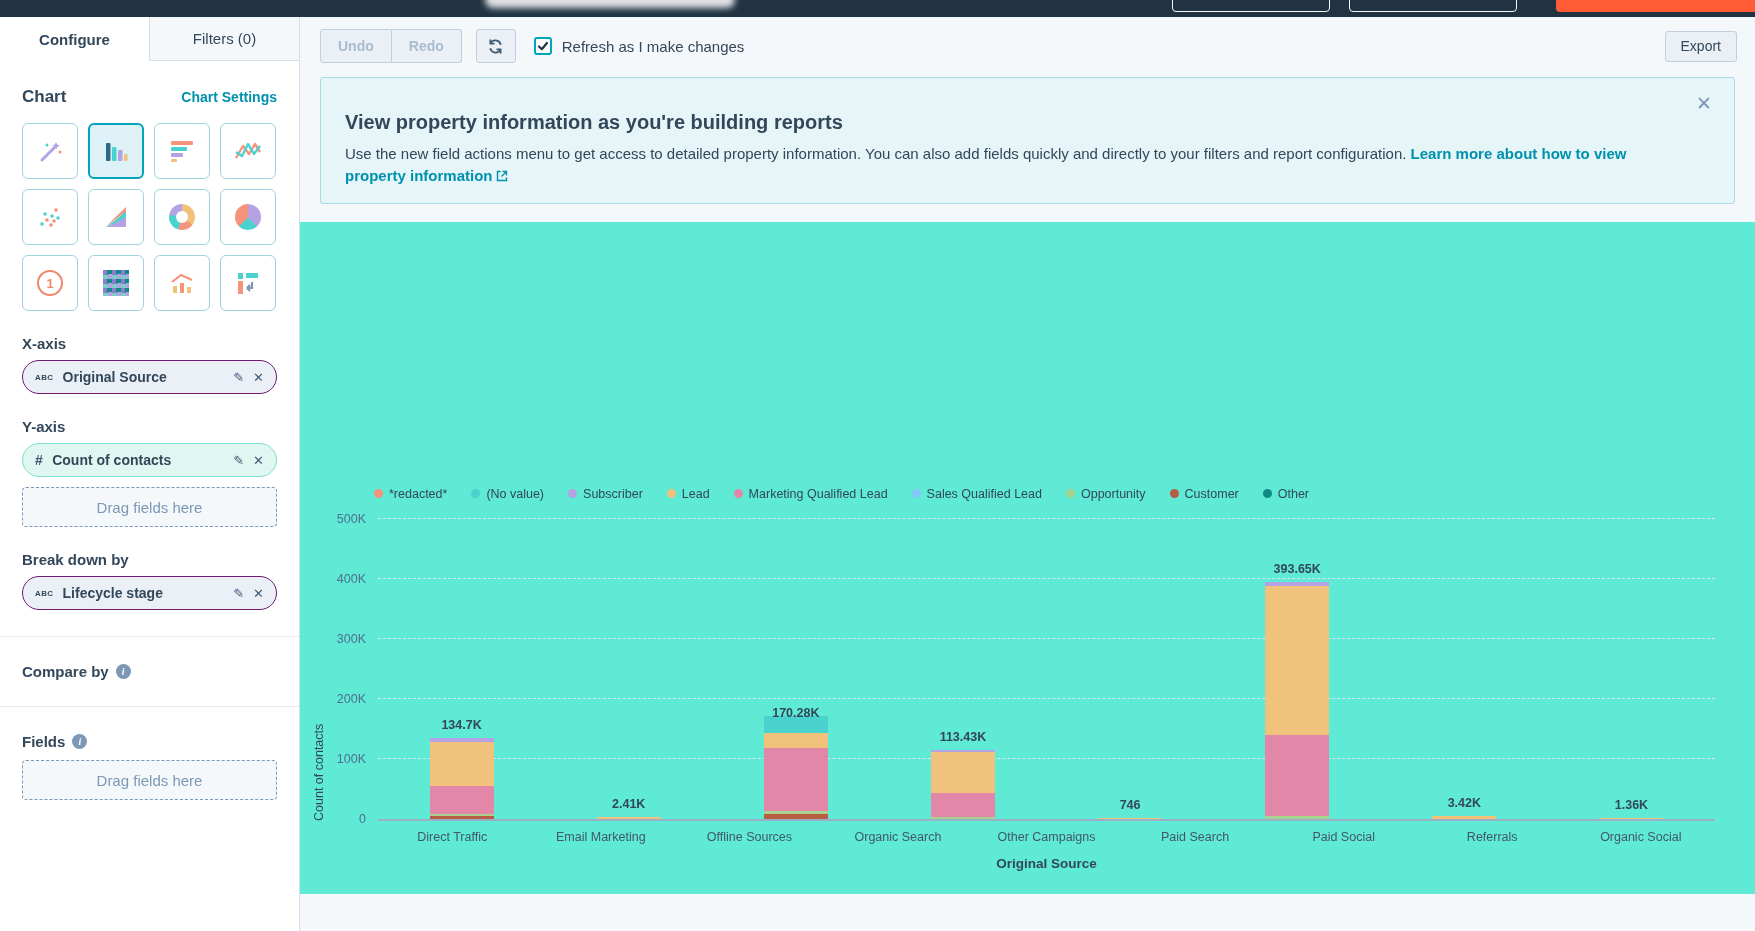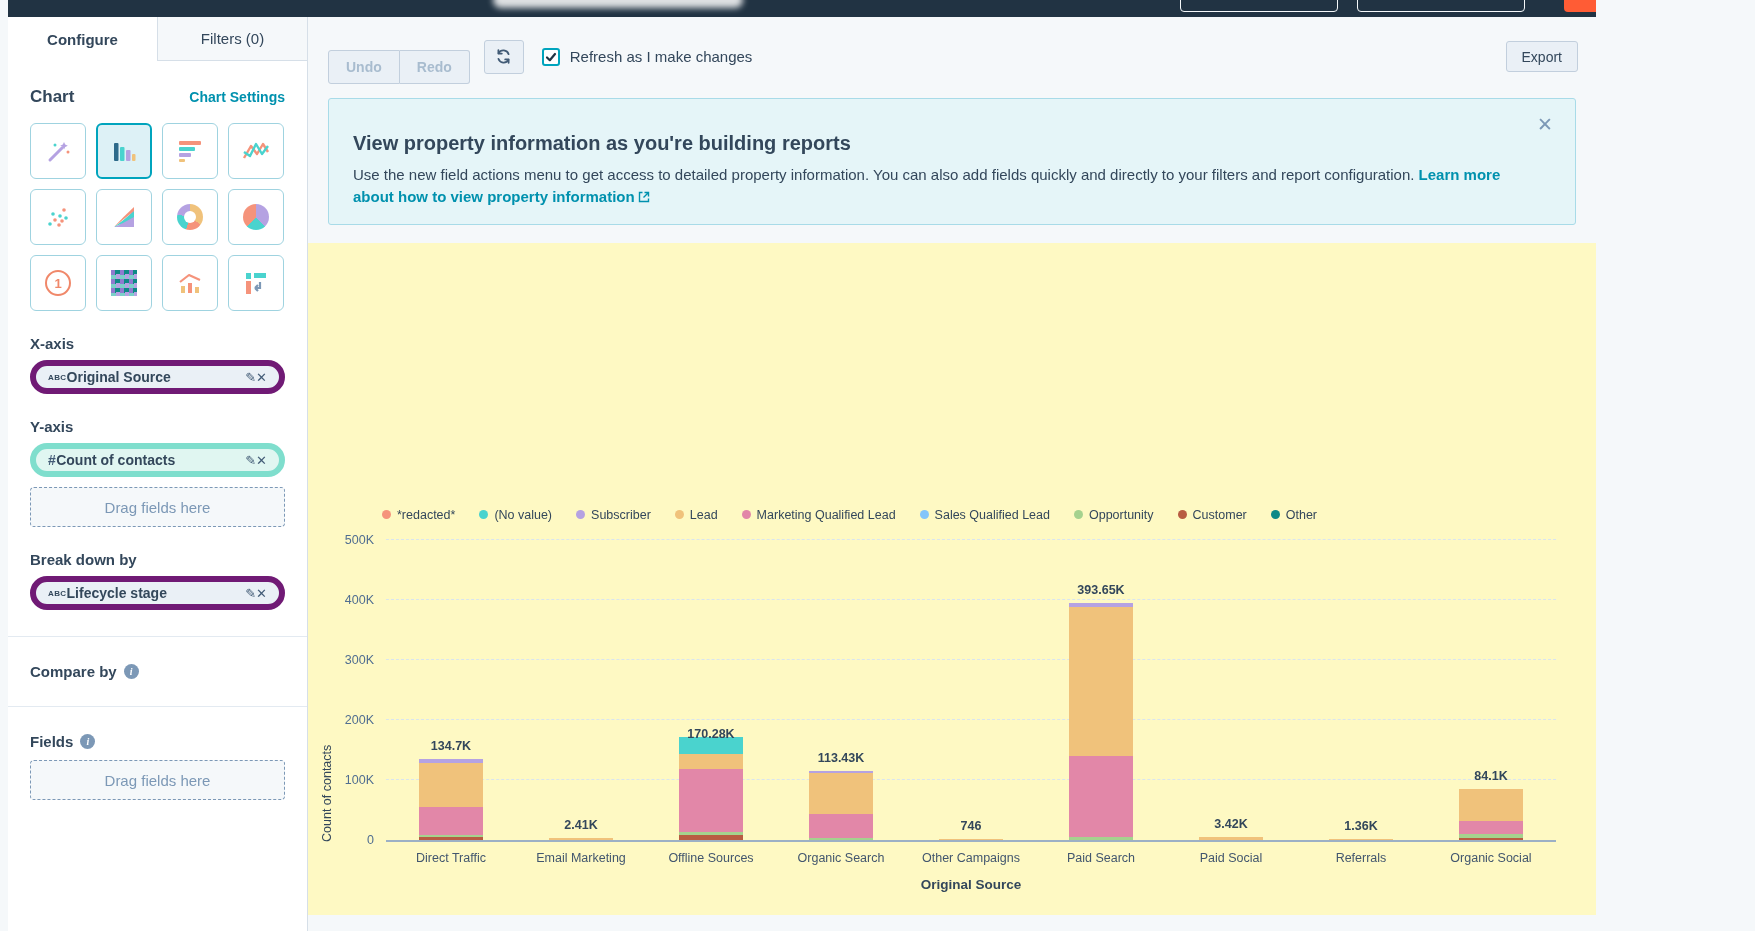--- a/index.html
+++ b/index.html
@@ -1,18 +1,18 @@
 <!DOCTYPE html>
 <html><head>
 <meta charset="utf-8">
 <style>
   * { box-sizing: border-box; margin: 0; padding: 0; }
   html,body { width:1755px; height:931px; }
   body { font-family: "Liberation Sans", sans-serif; background:#f5f8fa; color:#33475b; }
-  .app { width:1596px; height:931px; overflow:hidden; display:flex; flex-direction:column;padding-left:8px; }
+  .app { width:1755px; height:931px; overflow:hidden; display:flex; flex-direction:column; }
 
   
   .topbar { height:17px; background:#213343; position:relative; overflow:hidden; flex:0 0 auto; }
   .tb-redacted { position:absolute; left:485px; top:-8px; width:250px; height:16px;
     background:rgba(255,255,255,.85); border-radius:8px; filter:blur(3px); }
   .tb-btn { position:absolute; top:-20px; height:32px; border-radius:4px; background:transparent;
     border:1px solid #f5f8fa; }
   .tb-btn.b1 { left:1172px; width:158px; }
   .tb-btn.b2 { left:1349px; width:168px; }
   .tb-btn.primary { left:1556px; width:210px; background:#ff5c35; border:none; }
@@ -39,37 +39,37 @@
     background:conic-gradient(#f0c27b 0 35%, #f5937b 35% 55%, #4ad3ce 55% 78%, #b5a2e2 78% 100%); }
   .donut-ico::after { content:""; position:absolute; inset:7px; background:#fff; border-radius:50%; }
   .pie-ico { width:26px; height:26px; border-radius:50%;
     background:conic-gradient(#b5a2e2 0 38%, #4ad3ce 38% 62%, #f5937b 62% 100%); }
   .one-ico { width:26px; height:26px; border-radius:50%; border:2px solid #f0886a; color:#f0886a;
     font-size:13px; font-weight:700; display:flex; align-items:center; justify-content:center; }
   .pivot-ico { width:26px; height:26px;
     background:conic-gradient(#0e8a87 25%, #b5a2e2 0 50%, #7ad0c9 0 75%, #8f7bd0 0) 0 0/9px 9px; }
 
   .fld-label { font-size:15px; font-weight:700; color:#33475b; margin:24px 0 8px; display:flex; align-items:center; }
-  .pill { height:34px; border-radius:17px; background:#eaf0f6; border:6px solid #701a75;
-    display:flex; align-items:center; padding:0 12px; font-size:14px; font-weight:600; color:#33475b; }
+  .pill { height:34px; border-radius:17px; background:#eaf0f6; border:1px solid #701a75;
+    display:flex; align-items:center; gap:9px; padding:0 12px; font-size:14px; font-weight:600; color:#33475b; }
   .pill.num { background:#e0f6f1; border-color:#7fdecd; }
   .pill .ftype { font-size:8px; font-weight:800; letter-spacing:.4px; color:#33475b; }
   .pill .ftype.hash { font-size:14px; font-weight:700; color:#425b76; }
   .pill .grow { flex:1; }
   .pill .act { color:#425b76; font-size:13px; cursor:pointer; line-height:1; background:none; border:none; }
   .dropzone { margin-top:10px; height:40px; border:1px dashed #7c98b6; border-radius:4px;
     background:#f5f8fa; color:#7c98b6; font-size:15px; display:flex; align-items:center; justify-content:center; }
   .divider { height:1px; background:#e3eaf1; margin:26px -22px; }
   .info-dot { display:inline-flex; width:15px; height:15px; border-radius:50%; background:#7c98b6;
     color:#fff; font-size:10px; font-weight:700; align-items:center; justify-content:center; margin-left:7px;
     font-family:"Liberation Serif", serif; font-style:italic; }
 
   
   .toolbar { display:flex; align-items:center; padding:12px 18px 10px 20px; gap:14px; flex:0 0 auto; }
-  .btn-group { display:flex;margin-top:21px; }
+  .btn-group { display:flex; }
   .tbtn { height:34px; padding:0 17px; background:#eaf0f6; border:1px solid #c2cfdd; color:#a8bccf;
     font-size:14px; font-weight:600; font-family:inherit; }
   .tbtn.undo { border-radius:3px 0 0 3px; }
   .tbtn.redo { border-radius:0 3px 3px 0; border-left:none; }
   .icon-btn { height:34px; width:40px; background:#eaf0f6; border:1px solid #c2cfdd; border-radius:3px;
     display:flex; align-items:center; justify-content:center; cursor:pointer; }
   .cb-wrap { display:flex; align-items:center; gap:10px; margin-left:4px; }
   .cb { width:18px; height:18px; border:2px solid #00a4bd; border-radius:3px; background:#fff;
     display:flex; align-items:center; justify-content:center; cursor:pointer; }
   .cb-label { font-size:15px; color:#33475b; }
@@ -80,21 +80,21 @@
   .banner { position:relative; margin:4px 20px 0; background:#e5f5f8; border:1px solid #a8dbe8;
     border-radius:3px; padding:17px 60px 16px 24px; flex:0 0 auto; }
   .banner h4 { font-size:20px; font-weight:700; color:#33475b; margin-bottom:9px;margin-top:16px; }
   .banner p { font-size:15px; color:#33475b; line-height:1.45; }
   .banner a { color:#0091ae; font-weight:700; text-decoration:none; cursor:pointer; }
   .banner .close { position:absolute; top:16px; right:22px; font-size:19px; color:#7c98b6;
     background:none; border:none; cursor:pointer; line-height:1; }
   .extlink { display:inline-block; vertical-align:-1px; margin-left:3px; }
 
   
-  .canvas { background:#fef9c3; margin-top:18px; height:672px; flex:0 0 auto; overflow:hidden; }
+  .canvas { background:#5eead4; margin-top:18px; height:672px; flex:0 0 auto; overflow:hidden; }
   .chart { padding-top:265px; }
   .legend { list-style:none; display:flex; gap:24px; margin-left:74px; align-items:center; }
   .legend li { display:flex; align-items:center; gap:6px; font-size:12.5px; color:#33475b; cursor:pointer; }
   .legend .dot { width:9px; height:9px; border-radius:50%; flex:0 0 auto; }
 
   .chart-grid { display:flex; margin-top:20px; }
   .y-title { writing-mode:vertical-rl; transform:rotate(180deg); font-size:12.5px; color:#33475b;
     height:300px; display:flex; align-items:center; margin-left:12px; }
   .plot-col { flex:1; margin-right:40px; }
   .plot { position:relative; height:300px; margin-left:52px; border-bottom:2px solid #9cb0c5; }
@@ -414,29 +414,20 @@
                         <div class="seg" style="height: 2.052px; background: rgb(240, 194, 123);"></div>
                       </div>
                       <span class="total" style="bottom: 8.052px;">3.42K</span>
                     </div>
                     <div class="cat-col">
                       <div class="stack">
                         <div class="seg" style="height: 0.816px; background: rgb(240, 194, 123);"></div>
                       </div>
                       <span class="total" style="bottom: 6.816px;">1.36K</span>
                     </div>
-                    <div class="cat-col">
-                      <div class="stack">
-                        <div class="seg" style="height: 1.8px; background: rgb(184, 92, 66);"></div>
-                        <div class="seg" style="height: 3.6px; background: rgb(165, 210, 142);"></div>
-                        <div class="seg" style="height: 13.2px; background: rgb(226, 135, 168);"></div>
-                        <div class="seg" style="height: 31.86px; background: rgb(240, 194, 123);"></div>
-                      </div>
-                      <span class="total" style="bottom: 56.46px;">84.1K</span>
-                    </div>
                   </div>
                 </div>
               <div class="x-labels" id="xlabels">
                   <span>Direct Traffic</span>
                   <span>Email Marketing</span>
                   <span>Offline Sources</span>
                   <span>Organic Search</span>
                   <span>Other Campaigns</span>
                   <span>Paid Search</span>
                   <span>Paid Social</span>

